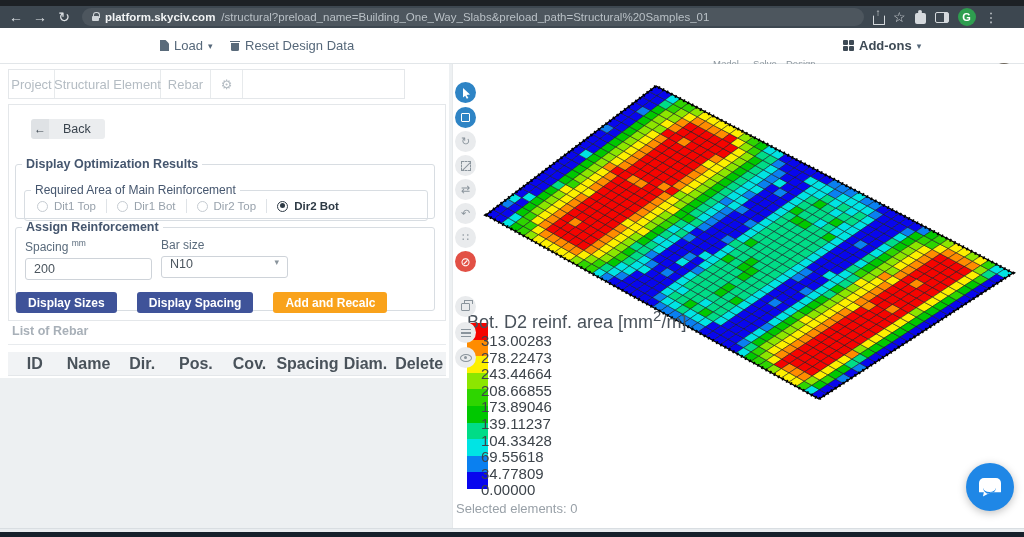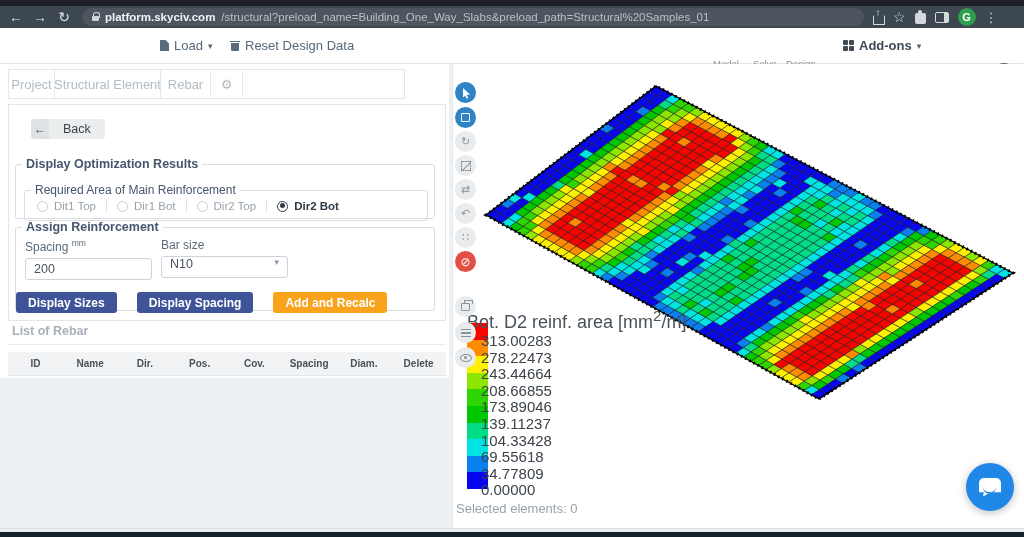--- a/index.html
+++ b/index.html
@@ -81,21 +81,21 @@
   .fakeselect{display:flex;align-items:flex-start;justify-content:space-between;cursor:pointer}
   .fakeselect .caret{color:#8a949c}
   .btnrow{position:absolute;left:0;top:58px;width:100%;display:flex;gap:20px}
   .btn{height:21px;border:none;border-radius:3px;color:#fff;font-size:12px;font-weight:bold;padding:0 12px;cursor:pointer}
   .btn-blue{background:#3f5399}
   .btn-orange{background:#f9a21b}
   #rebarsec{left:0;top:322px;width:449px}
   #rebar-title{position:absolute;left:12px;top:2px;font-size:12.5px;font-weight:bold;color:#a8b0b8}
   #rebar-hr{position:absolute;left:8px;top:22px;width:438px;height:1px;background:#e8ebee}
   #rebar-head{position:absolute;left:8px;top:30px;width:438px;height:24px;background:#f1f3f5;border-bottom:1px solid #e4e7ea;display:grid;grid-template-columns:repeat(8,1fr);align-items:center}
-  #rebar-head span{text-align:center;font-size:10px;font-weight:bold;color:#49525a}
+  #rebar-head span{text-align:center;font-size:16px;font-weight:bold;color:#49525a}
 
   
   #viewer{left:452px;top:64px;width:572px;height:464px;background:#fff;border-left:1px solid #e6e9eb}
   #slab{position:absolute;left:0;top:0;width:572px;height:464px}
   .tool{position:absolute;left:2px;width:21px;height:21px;border-radius:50%;background:#e9ebed;display:flex;align-items:center;justify-content:center;color:#8a949c;font-size:11px;cursor:pointer;z-index:3}
   .tool.blue{background:#2e84c5;color:#fff}
   .tool.red{background:#e25045;color:#fff;font-size:12px}
   .sq-ic{width:9px;height:9px;border:1.5px solid currentColor;border-radius:1px}
   .diag-ic{width:10px;height:10px;border:1.2px dashed currentColor;position:relative}
   .diag-ic:after{content:"";position:absolute;left:-1px;top:4px;width:11px;height:1.3px;background:currentColor;transform:rotate(-45deg)}

